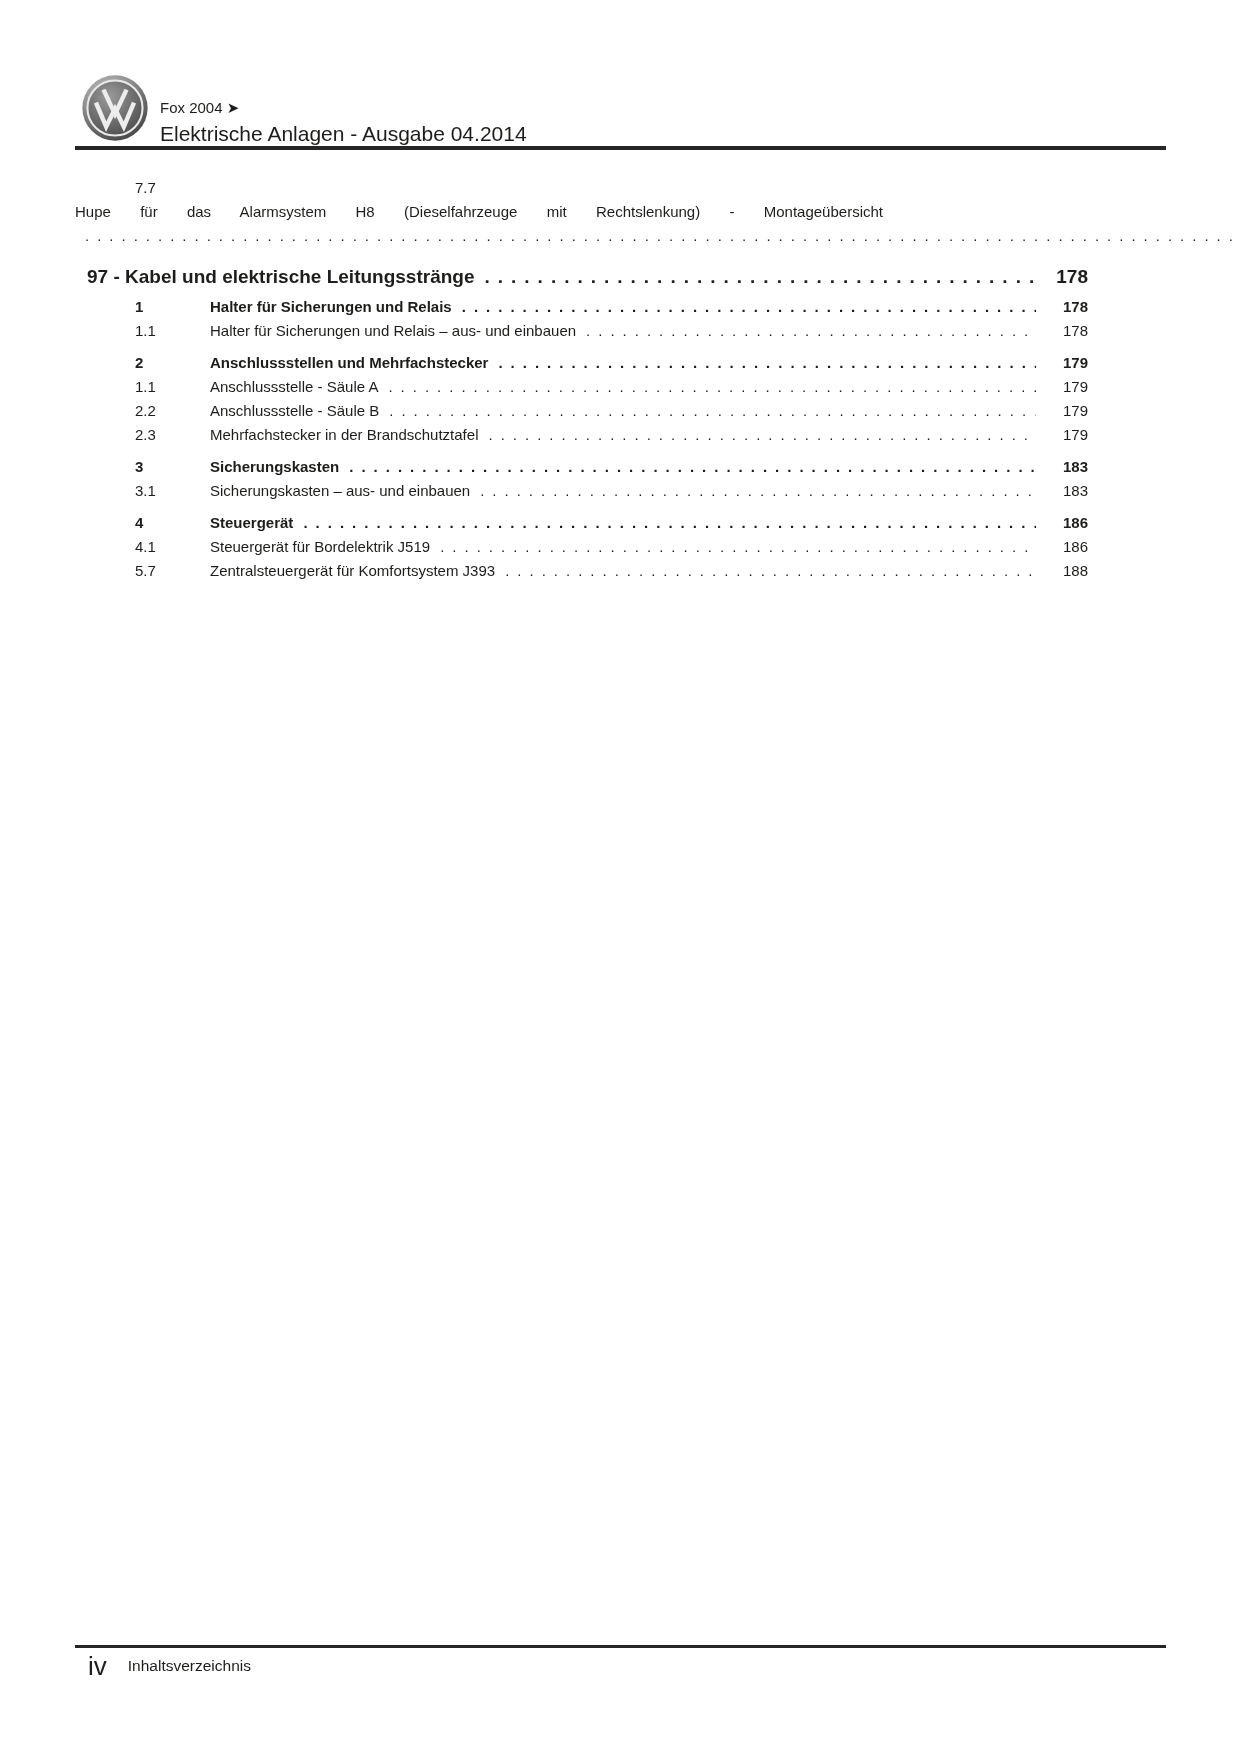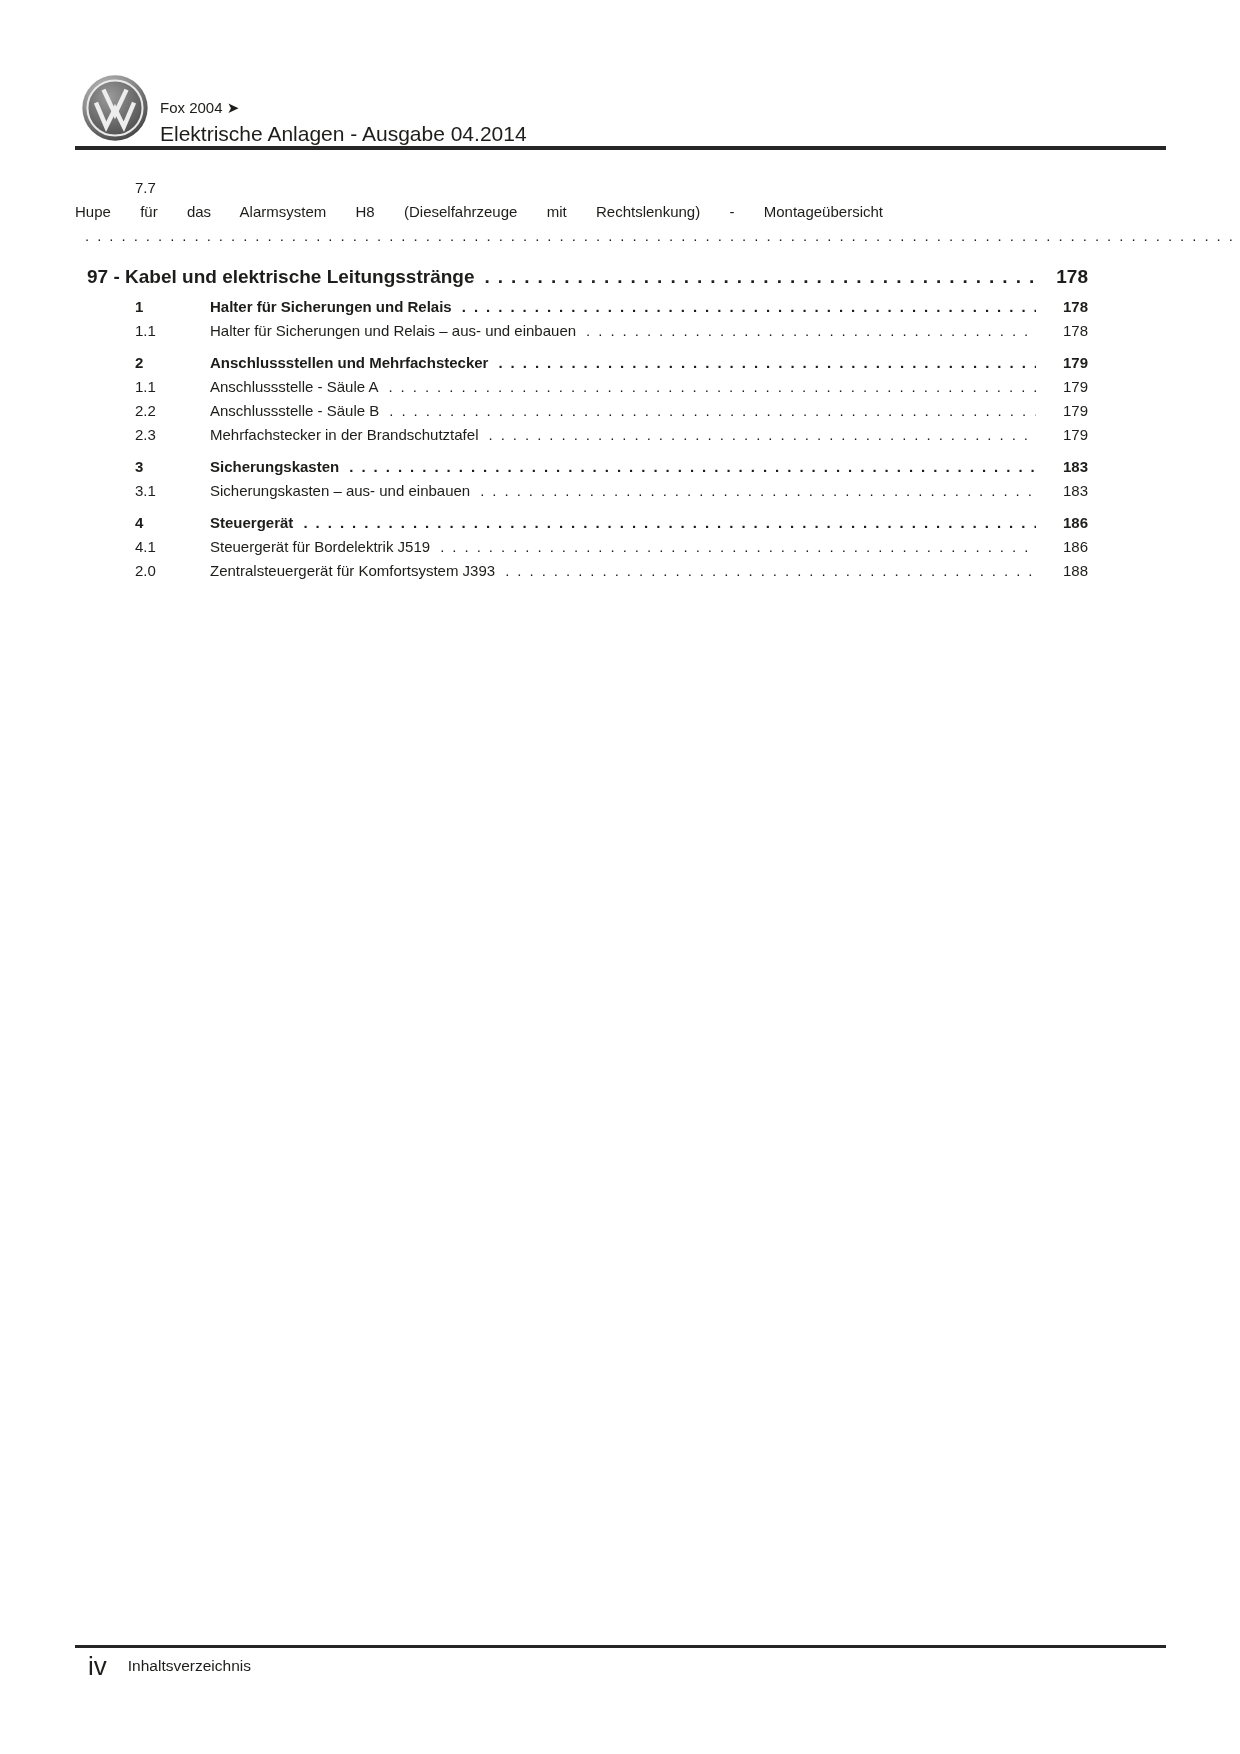--- a/index.html
+++ b/index.html
@@ -185,21 +185,21 @@
     </div>
 
     <div class="toc-row">
       <span class="num">4.1</span>
       <span class="title">Steuergerät für Bordelektrik J519</span>
       <span class="leader"></span>
       <span class="pagenum">186</span>
     </div>
 
     <div class="toc-row">
-      <span class="num">2.0</span>
+      <span class="num">5.7</span>
       <span class="title">Zentralsteuergerät für Komfortsystem J393</span>
       <span class="leader"></span>
       <span class="pagenum">188</span>
     </div>
 
   </div>
 
   <div class="rule rule-bottom"></div>
   <div class="footer">
     <span class="folio">iv</span>

